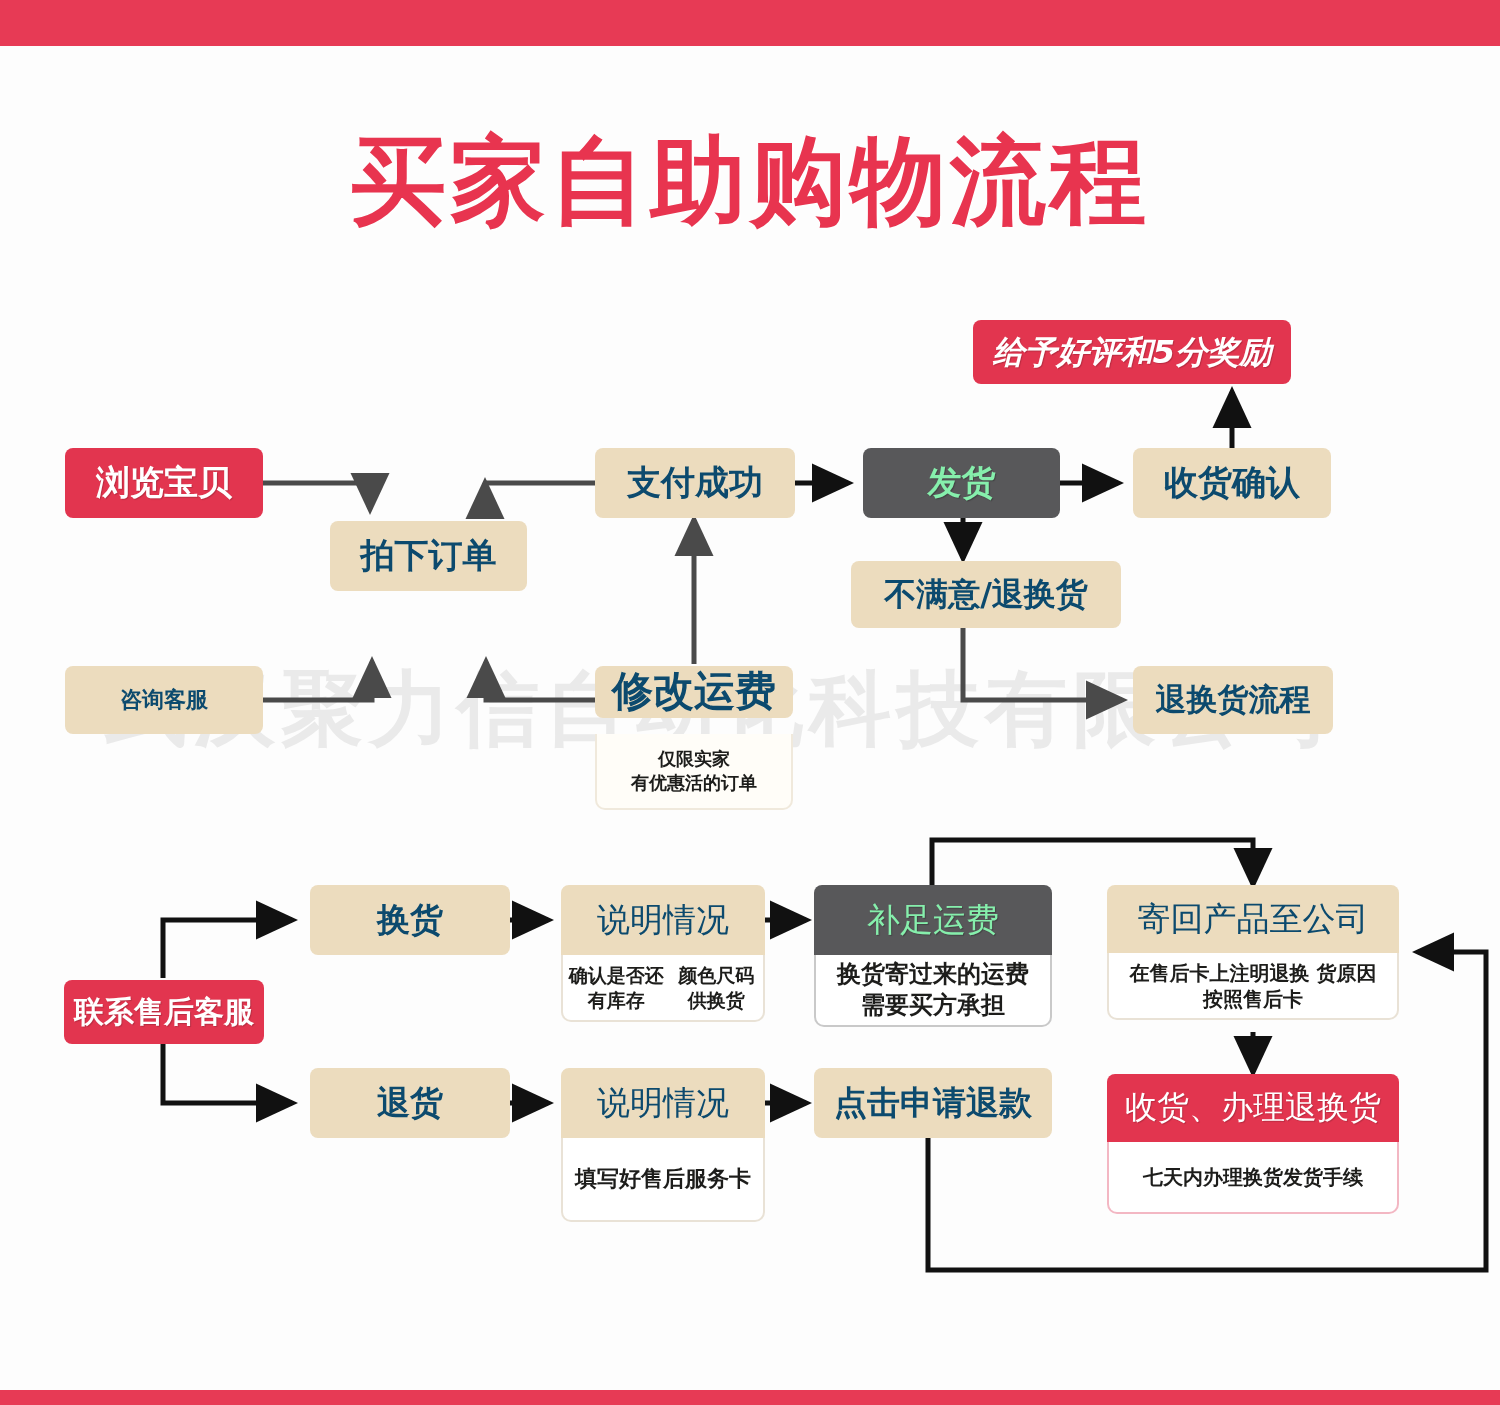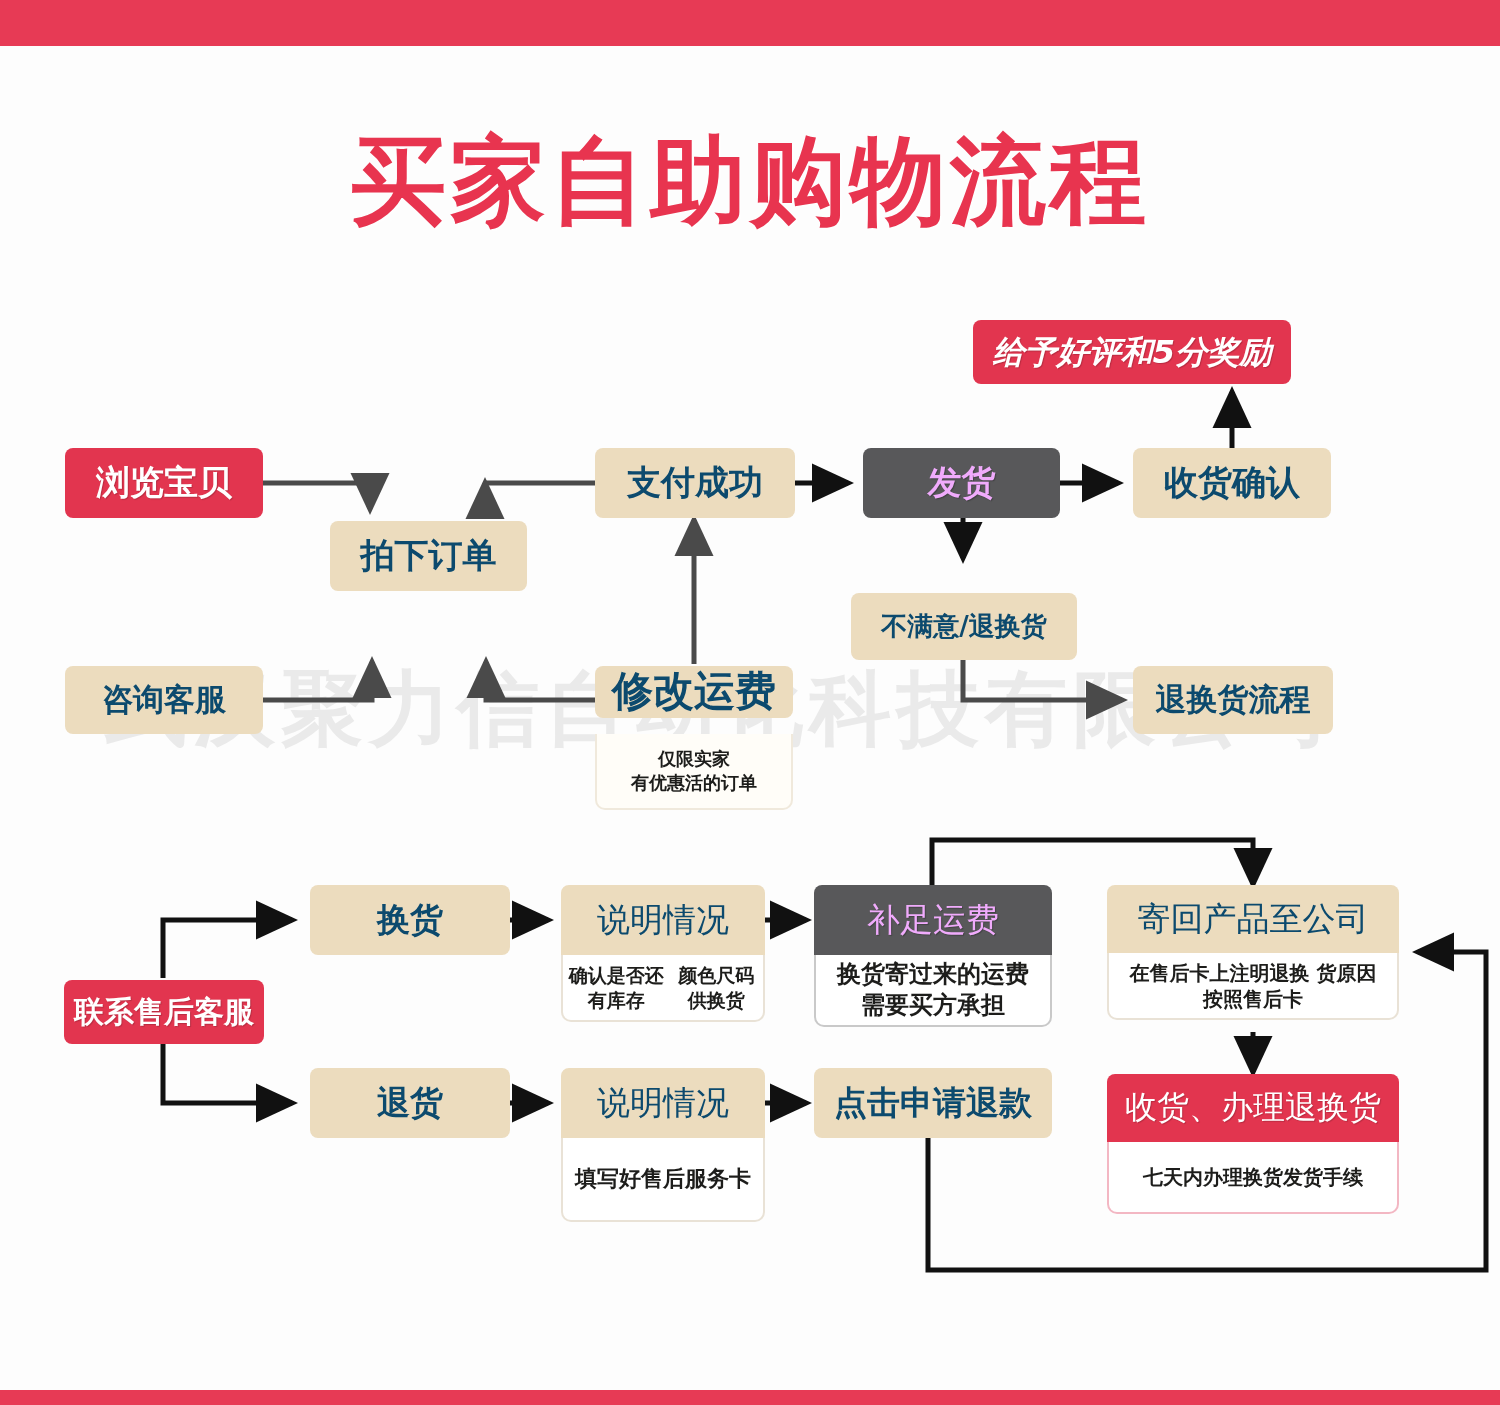--- a/index.html
+++ b/index.html
@@ -30,21 +30,21 @@
 
   
   .node{
     position:absolute;box-sizing:border-box;border-radius:8px;
     display:flex;align-items:center;justify-content:center;
     font-weight:bold;text-align:center;line-height:1.15;
     font-family:"DejaVu Sans","Liberation Sans",sans-serif;
   }
   .tan{background:#ecdcbe;color:#0c4a6e;}
   .red{background:#e2354f;color:#ffffff;text-shadow:1px 1px 1px rgba(0,0,0,.18);}
-  .dark{background:#58585a;color:#f0abfc;text-shadow:1px 1px 1px rgba(0,0,0,.25);}
+  .dark{background:#58585a;color:#86efac;text-shadow:1px 1px 1px rgba(0,0,0,.25);}
 
   
   .group{position:absolute;box-sizing:border-box;}
   .group .head{
     box-sizing:border-box;width:100%;border-radius:8px 8px 0 0;
     display:flex;align-items:center;justify-content:center;
     font-weight:normal;text-align:center;
     font-family:"DejaVu Sans","Liberation Sans",sans-serif;
   }
   .group .note{
@@ -153,25 +153,25 @@
   </div>
 
   <div class="node tan" style="left:1133px;top:448px;width:198px;height:70px;font-size:34px;">
     <span>收货确认</span>
   </div>
 
   <div class="node red" style="left:973px;top:320px;width:318px;height:64px;font-size:32px;font-style:italic;">
     <span>给予好评和5分奖励</span>
   </div>
 
-  <div class="node tan" style="left:851px;top:561px;width:226px;height:67px;font-size:26px;margin-top:32px;">
+  <div class="node tan" style="left:851px;top:561px;width:270px;height:67px;font-size:32px;">
     <span>不满意/退换货</span>
   </div>
 
-  <div class="node tan" style="left:65px;top:666px;width:198px;height:68px;font-size:31px;">
+  <div class="node tan" style="left:65px;top:666px;width:198px;height:68px;font-size:22px;">
     <span>咨询客服</span>
   </div>
 
   <div class="node tan" style="left:595px;top:666px;width:198px;height:52px;font-size:41px;">
     <span>修改运费</span>
   </div>
 
   <div class="floatnote" style="left:595px;top:734px;width:198px;height:76px;font-size:18px;flex-direction:column;">
     <span>仅限实家</span>
     <span>有优惠活的订单</span>

